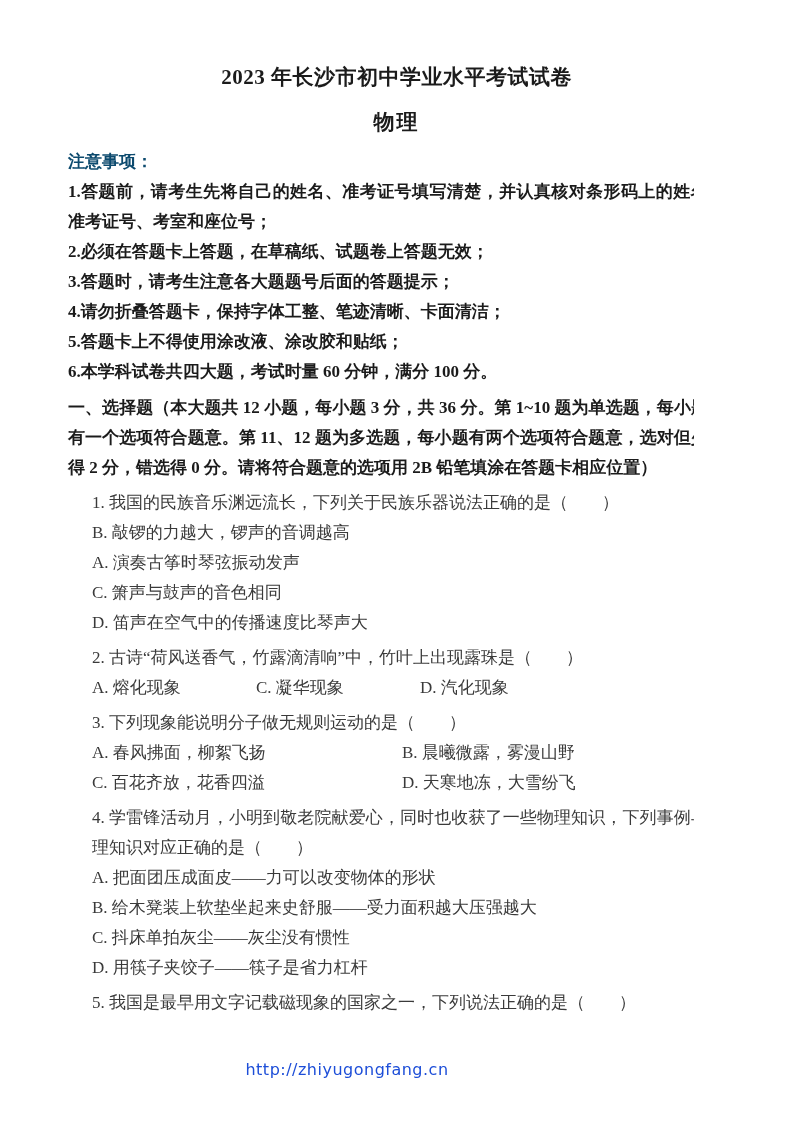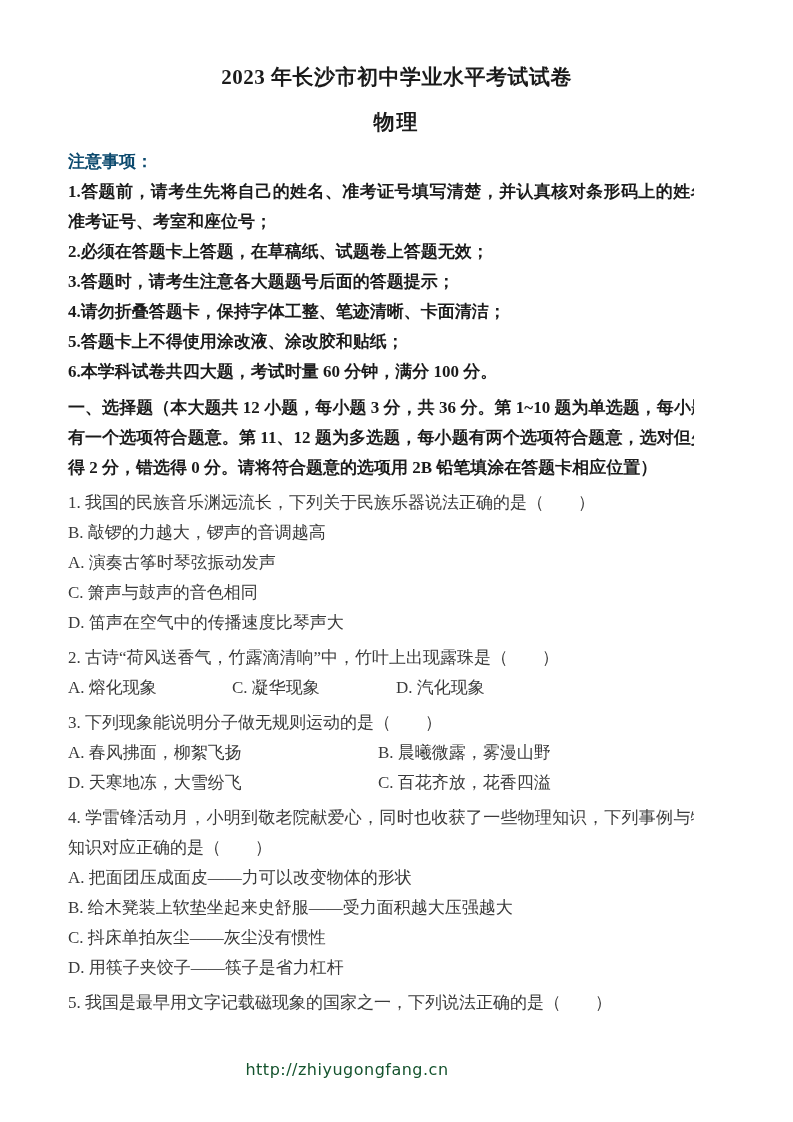--- a/index.html
+++ b/index.html
@@ -53,20 +53,21 @@
     text-align: justify;
   }
   .section-heading {
     margin-top: 6px;
     font-weight: bold;
     color: #1b1b1b;
     text-align: justify;
   }
   .question {
     margin-top: 5px;
+    margin-left: 24px;
   }
   .stem {
     text-align: justify;
     color: #3a3a3a;
   }
   .option {
     color: #3a3a3a;
   }
   .opt-row-four {
     display: grid;
@@ -80,21 +81,21 @@
   }
   .footer-url {
     position: absolute;
     left: 0;
     right: 0;
     top: 1058px;
     text-align: center;
     font-family: "DejaVu Sans", "Liberation Sans", sans-serif;
     font-size: 16px;
     line-height: 24px;
-    color: #14532d;
+    color: #1d4ed8;
     letter-spacing: 0.5px;
   }
 </style>
 </head>
 <body>
 
 <div class="page">
   <div class="content">
 
     <h1 class="doc-title">2023 年长沙市初中学业水平考试试卷</h1>
@@ -125,22 +126,22 @@
         <span class="option">C. 凝华现象</span>
         <span class="option">D. 汽化现象</span>
       </div>
     </div>
 
     <div class="question">
       <div class="stem">3. 下列现象能说明分子做无规则运动的是（　　）</div>
       <div class="opt-row-two">
         <span class="option">A. 春风拂面，柳絮飞扬</span>
         <span class="option">B. 晨曦微露，雾漫山野</span>
+        <span class="option">C. 百花齐放，花香四溢</span>
         <span class="option">D. 天寒地冻，大雪纷飞</span>
-        <span class="option">C. 百花齐放，花香四溢</span>
       </div>
     </div>
 
     <div class="question">
       <div class="stem">4. 学雷锋活动月，小明到敬老院献爱心，同时也收获了一些物理知识，下列事例与物理知识对应正确的是（　　）</div>
       <div class="option">A. 把面团压成面皮——力可以改变物体的形状</div>
       <div class="option">B. 给木凳装上软垫坐起来史舒服——受力面积越大压强越大</div>
       <div class="option">C. 抖床单拍灰尘——灰尘没有惯性</div>
       <div class="option">D. 用筷子夹饺子——筷子是省力杠杆</div>
     </div>

